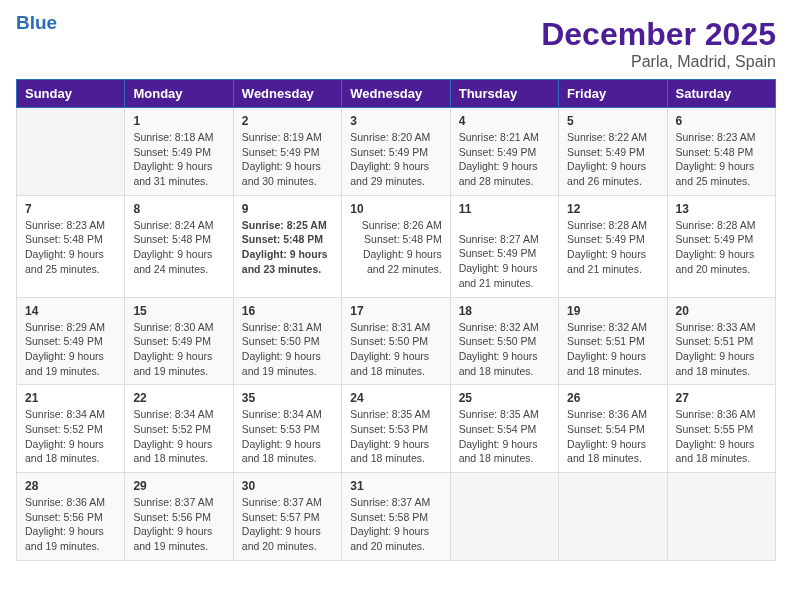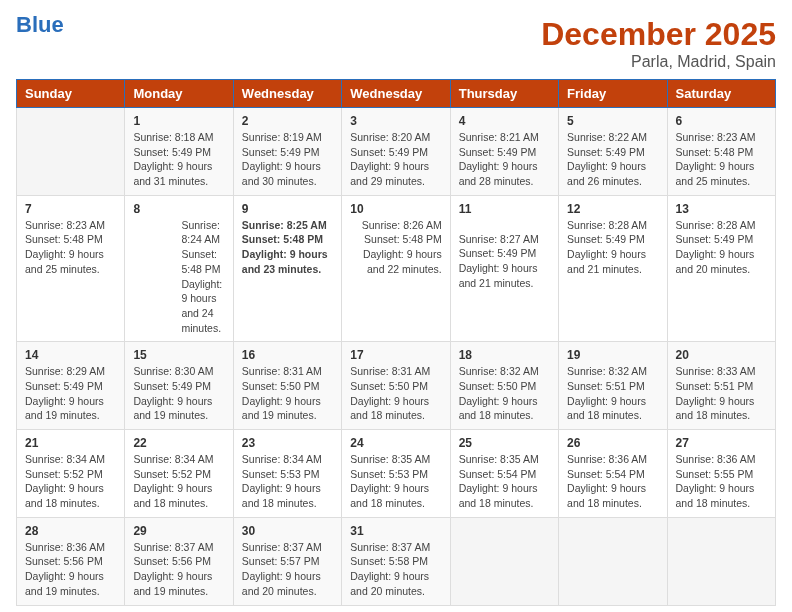--- a/index.html
+++ b/index.html
@@ -25,33 +25,33 @@
       display: flex;
       align-items: center;
       gap: 4px;
     }
     .title-block {
       text-align: right;
     }
     .month-title {
       font-size: 32px;
       font-weight: bold;
-      color: #c2410c;
+      color: #4c1d95;
     }
     .location-title {
       font-size: 16px;
       color: #555;
     }
     table {
       width: 100%;
       border-collapse: collapse;
       border: 1px solid #ccc;
     }
     thead tr th {
-      background-color: #c2410c;
+      background-color: #4c1d95;
       color: #fff;
       text-align: left;
       padding: 6px 8px;
       font-size: 13px;
       font-weight: bold;
       border: 1px solid #2a6ebb;
     }
     tbody tr td {
       vertical-align: top;
       padding: 6px 8px;
@@ -81,21 +81,21 @@
     }
     .empty-cell {
       background: #f5f5f5 !important;
     }
   </style>
 </head>
 <body>
 
 <div class="header">
   <div class="logo">
-    <span style="font-size:22px;font-weight:bold;color:#2a6ebb;margin-top:-4px;">Blue</span>
+    <span style="font-size:19px;font-weight:bold;color:#2a6ebb;margin-top:-4px;">Blue</span>
   </div>
   <div class="title-block">
     <div class="month-title">December 2025</div>
     <div class="location-title">Parla, Madrid, Spain</div>
   </div>
 </div>
 
 <table>
   <thead>
     <tr>
@@ -157,21 +157,21 @@
       <tr>
         <td>
           <span class="day-num">7</span>
           <div class="day-info" style="white-space: pre-line;">Sunrise: 8:23 AM
 Sunset: 5:48 PM
 Daylight: 9 hours
 and 25 minutes.</div>
         </td>
         <td>
           <span class="day-num">8</span>
-          <div class="day-info" style="white-space: pre-line; margin-left: 48px;">Sunrise: 8:24 AM
+          <div class="day-info" style="white-space: pre-line;">Sunrise: 8:24 AM
 Sunset: 5:48 PM
 Daylight: 9 hours
 and 24 minutes.</div>
         </td>
         <td>
           <span class="day-num">9</span>
           <div class="day-info" style="white-space: pre-line; font-weight: bold;">Sunrise: 8:25 AM
 Sunset: 5:48 PM
 Daylight: 9 hours
 and 23 minutes.</div>
@@ -265,21 +265,21 @@
 and 18 minutes.</div>
         </td>
         <td>
           <span class="day-num">22</span>
           <div class="day-info" style="white-space: pre-line;">Sunrise: 8:34 AM
 Sunset: 5:52 PM
 Daylight: 9 hours
 and 18 minutes.</div>
         </td>
         <td>
-          <span class="day-num">23</span>
+          <span class="day-num">35</span>
           <div class="day-info" style="white-space: pre-line;">Sunrise: 8:34 AM
 Sunset: 5:53 PM
 Daylight: 9 hours
 and 18 minutes.</div>
         </td>
         <td>
           <span class="day-num">24</span>
           <div class="day-info" style="white-space: pre-line;">Sunrise: 8:35 AM
 Sunset: 5:53 PM
 Daylight: 9 hours

